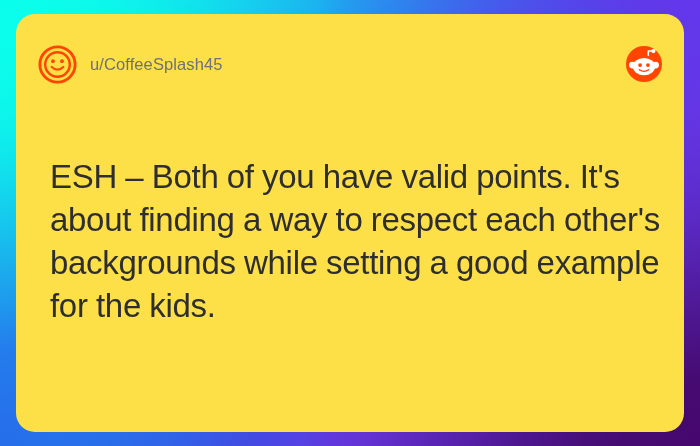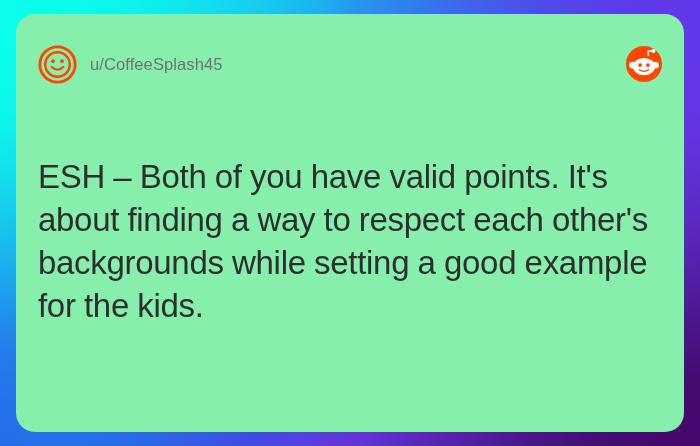--- a/index.html
+++ b/index.html
@@ -38,21 +38,21 @@
       radial-gradient(circle at 100% 100%, rgba(70,8,110,1) 0%, rgba(70,8,110,0) 48%);
     pointer-events: none;
   }
 
   .card {
     position: absolute;
     left: 16px;
     top: 14px;
     width: 668px;
     height: 418px;
-    background: #86efac;
+    background: #fde047;
     border-radius: 19px;
     overflow: hidden;
   }
 
   .card-header {
     position: absolute;
     left: 0;
     top: 0;
     width: 100%;
     height: 100px;
@@ -80,21 +80,21 @@
 
   .reddit-logo {
     width: 36px;
     height: 36px;
     flex: 0 0 36px;
     display: block;
   }
 
   .quote-body {
     position: absolute;
-    left: 22px;
+    left: 34px;
     top: 141px;
     width: 626px;
     font-size: 33px;
     line-height: 43px;
     color: #2e2e30;
     letter-spacing: -0.3px;
     word-spacing: -0.5px;
   }
 </style>
 </head>

